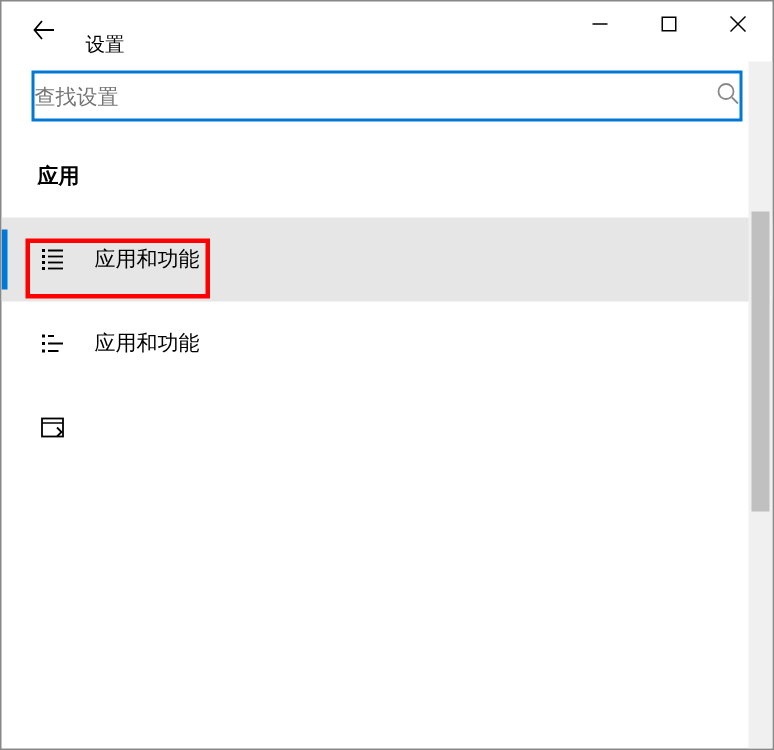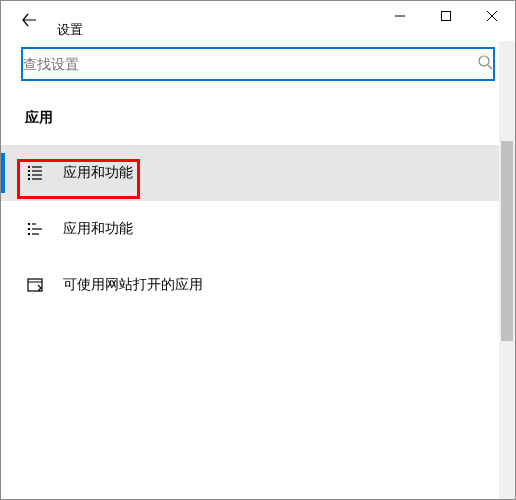--- a/index.html
+++ b/index.html
@@ -219,21 +219,20 @@
 
 
   <div class="nav-item">
     <span class="nav-icon">
       <svg width="18" height="18" viewBox="0 0 18 18">
         <rect x="2" y="3" width="14" height="12" stroke="#000" stroke-width="1.2" fill="none"></rect>
         <line x1="2" y1="6" x2="16" y2="6" stroke="#000" stroke-width="1"></line>
         <path d="M12 9 L15 12 L12 15" stroke="#000" stroke-width="1.2" fill="none"></path>
       </svg>
     </span>
-    <span class="nav-label">可使用网站打开的应用</span>
   </div>
 
 
 
 </div>
 
 <div class="highlight-box"></div>
 
 <div class="scrollbar">
   <div class="scroll-thumb"></div>

